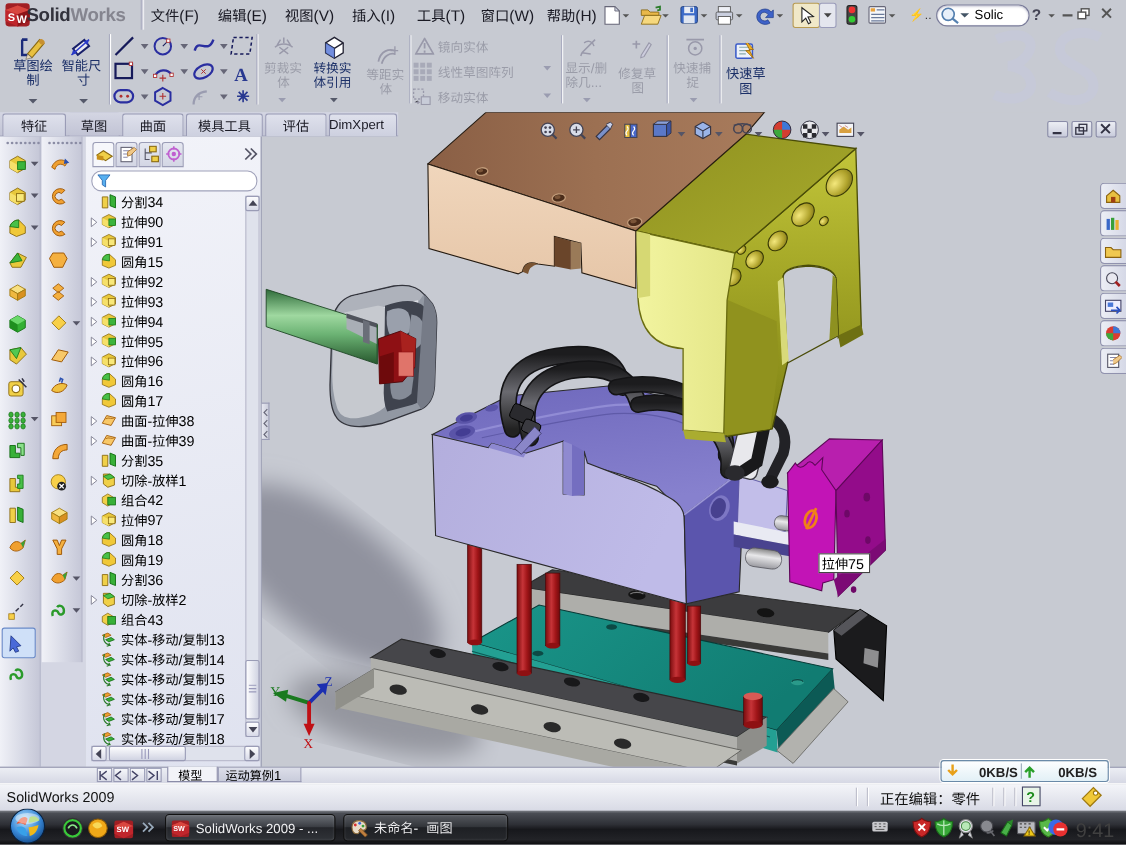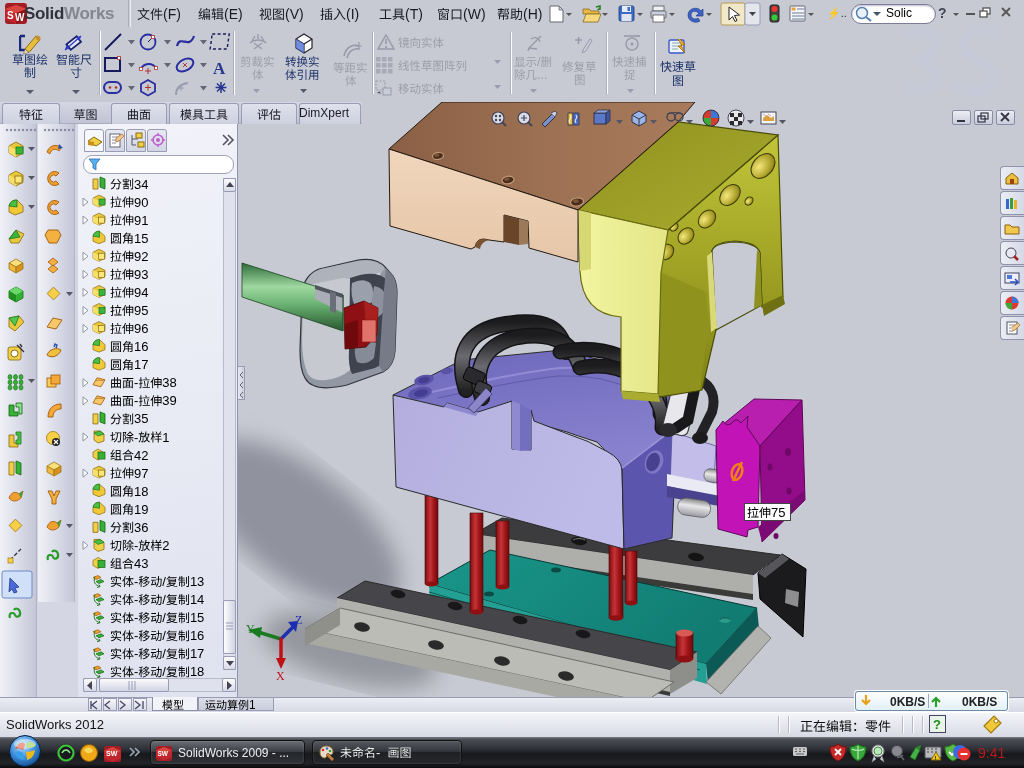--- a/index.html
+++ b/index.html
@@ -913,21 +913,21 @@
     <div class="abs" style="left:133px;top:698px;width:14px;height:13px;background:linear-gradient(#f6f7fa,#d8dae6);border:1px solid #9a9cb6"></div>
     <svg class="abs" style="left:88px;top:700px" width="62" height="10">
       <path d="M3 1 v8 M9 1 l-5 4 5 4" fill="none" stroke="#446" stroke-width="1.3"></path>
       <path d="M22 1 l-5 4 5 4" fill="none" stroke="#446" stroke-width="1.3"></path>
       <path d="M32 1 l5 4 -5 4" fill="none" stroke="#446" stroke-width="1.3"></path>
       <path d="M47 1 l5 4 -5 4 M55 1 v8" fill="none" stroke="#446" stroke-width="1.3"></path>
     </svg>
     <div class="abs" style="left:152px;top:697px;width:46px;height:14px;background:#f2f3f8;border:1px solid #8a8ca8;border-top:none"></div>
     <div class="abs" style="left:198px;top:698px;width:76px;height:13px;background:linear-gradient(#dcdee9,#c9ccdb);border:1px solid #9a9cb6;border-top:none"></div>
     <div class="abs" style="left:0;top:712px;width:1024px;height:25px;background:linear-gradient(#f4f5f9,#d8dae5);border-top:1px solid #fff"></div>
-    <div class="abs" style="left:6px;top:717px;font-size:13px;color:#111">SolidWorks 2012</div>
+    <div class="abs" style="left:6px;top:717px;font-size:13px;color:#111">SolidWorks 2009</div>
     <div class="abs" style="left:778px;top:716px;width:2px;height:17px;background:#fff;border-left:1px solid #b8bac8"></div>
     <div class="abs" style="left:788px;top:716px;width:2px;height:17px;background:#fff;border-left:1px solid #b8bac8"></div>
     <div class="abs" style="left:902px;top:716px;width:2px;height:17px;background:#fff;border-left:1px solid #b8bac8"></div>
     <div class="abs" style="left:912px;top:716px;width:2px;height:17px;background:#fff;border-left:1px solid #b8bac8"></div>
     <div class="abs" style="left:922px;top:716px;width:2px;height:17px;background:#fff;border-left:1px solid #b8bac8"></div>
     <div class="abs" style="left:929px;top:715px;width:17px;height:18px;background:#e8f4e8;border:1px solid #446"></div>
     <div class="abs" style="left:933px;top:717px;font-size:13px;font-weight:bold;color:#1a8a1a">?</div>
     <svg class="abs" style="left:982px;top:714px" width="22" height="21">
       <path d="M2 12 L12 2 L19 9 L9 19 Z" fill="#f0c838" stroke="#a07a10" stroke-width="1.2"></path>
       <circle cx="14" cy="7" r="2" fill="#fff" stroke="#a07a10"></circle>
@@ -1023,21 +1023,21 @@
       <g transform="translate(155,2)">
         <path d="M8 0 C10 2 14 3 16 3 C16 10 13 15 8 17 C3 15 0 10 0 3 C2 3 6 2 8 0 Z" fill="#58b848" stroke="#2a7a1a"></path>
         <path d="M4 8 l3 3 5 -6" stroke="#fff" stroke-width="1.8" fill="none"></path>
       </g>
       <g transform="translate(163,2)">
         <circle cx="7" cy="8" r="7" fill="#3a6ae8"></circle>
         <circle cx="11" cy="10" r="6.5" fill="#e83030"></circle>
         <path d="M7.5 10 h7" stroke="#fff" stroke-width="2"></path>
       </g>
     </svg>
-    <div class="abs" style="left:978px;top:745px;font-size:14px;color:#b91c1c">9:41</div>
+    <div class="abs" style="left:978px;top:745px;font-size:18px;color:#404040">9:41</div>
     <svg class="abs" style="left:0;top:0;z-index:60" width="1024" height="768">
       <use href="#u25991" transform="translate(137.0 19.0) scale(0.1300)" fill="#1a1a24"></use>
       <use href="#u20214" transform="translate(150.0 19.0) scale(0.1300)" fill="#1a1a24"></use>
       <text x="163.0" y="19.0" font-family="Liberation Sans" font-size="14.0" fill="#1a1a24">(F)</text>
       <use href="#u32534" transform="translate(198.0 19.0) scale(0.1300)" fill="#1a1a24"></use>
       <use href="#u36753" transform="translate(211.0 19.0) scale(0.1300)" fill="#1a1a24"></use>
       <text x="224.0" y="19.0" font-family="Liberation Sans" font-size="14.0" fill="#1a1a24">(E)</text>
       <use href="#u35270" transform="translate(259.0 19.0) scale(0.1300)" fill="#1a1a24"></use>
       <use href="#u22270" transform="translate(272.0 19.0) scale(0.1300)" fill="#1a1a24"></use>
       <text x="285.0" y="19.0" font-family="Liberation Sans" font-size="14.0" fill="#1a1a24">(V)</text>

